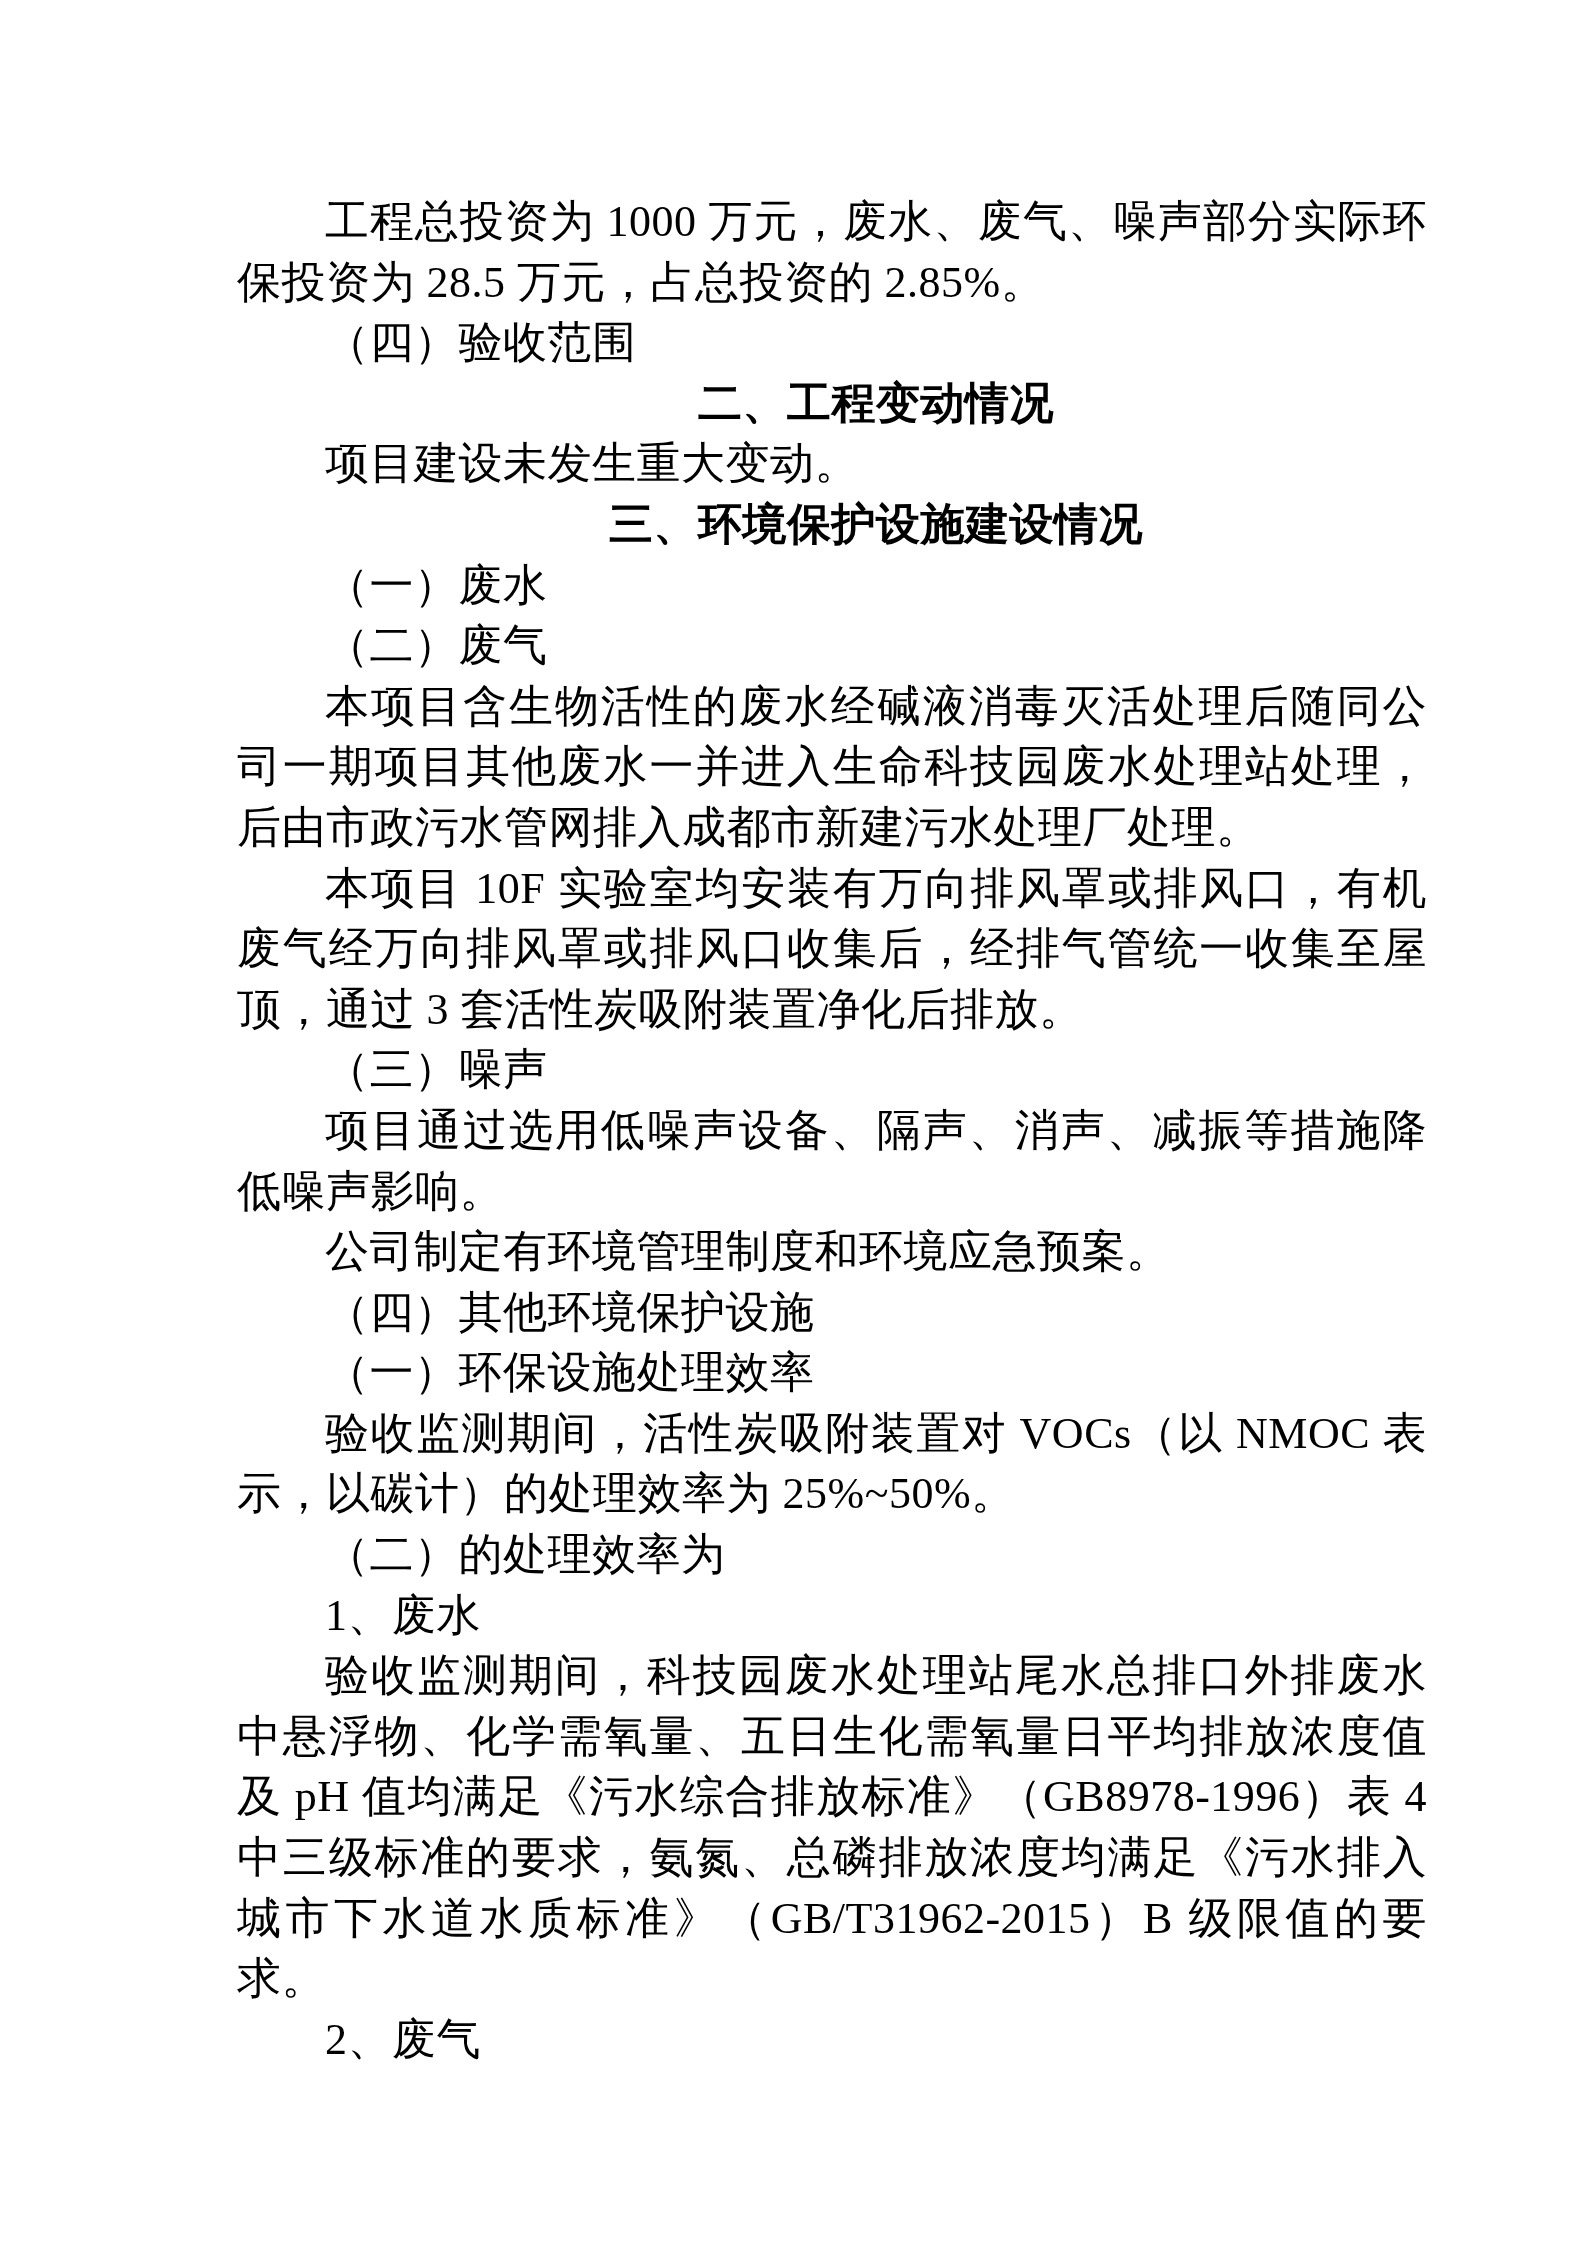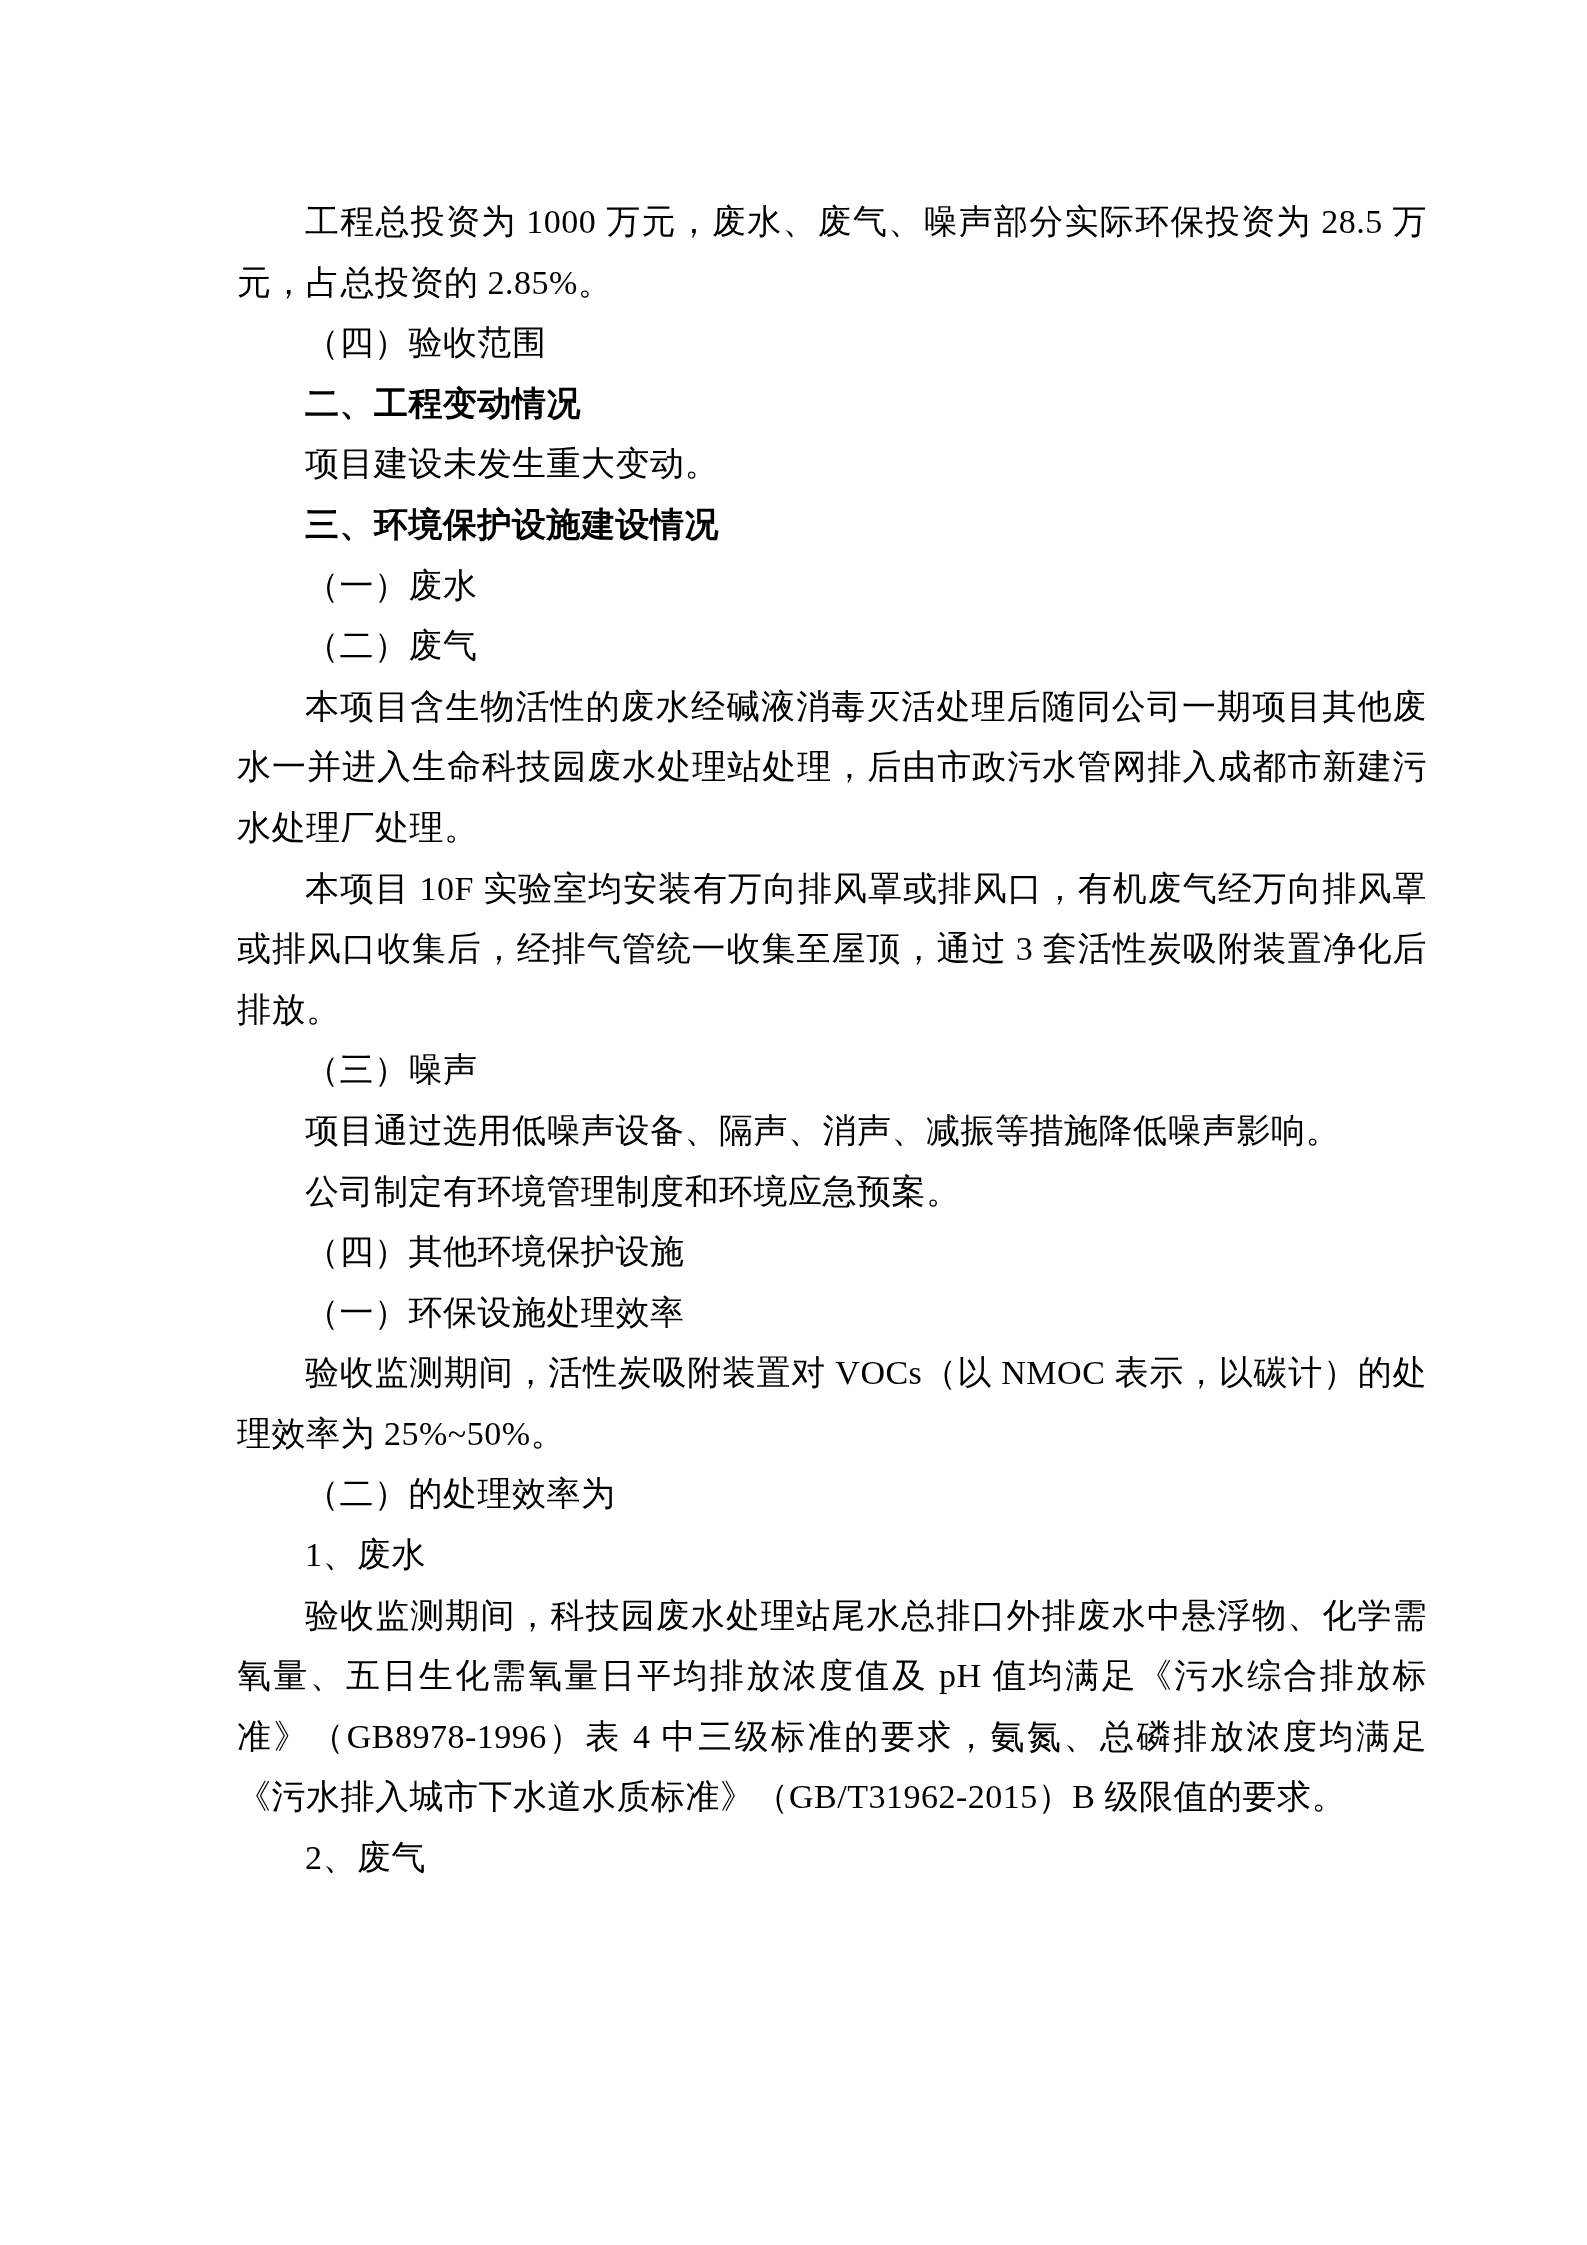--- a/index.html
+++ b/index.html
@@ -18,29 +18,29 @@
     position: absolute;
     left: 237px;
     top: 192px;
     width: 1190px;
   }
   .content p {
     margin: 0;
     padding: 0;
     color: #000000;
     font-family: "Liberation Serif", "DejaVu Serif", serif;
-    font-size: 34px;
+    font-size: 44px;
     line-height: 60.6px;
     text-align: justify;
     text-indent: 2em;
     letter-spacing: 0.5px;
   }
   .content p.heading {
     font-weight: bold;
-    text-align: left;
+    text-align: center;
   }
 </style>
 </head>
 <body>
 
 <div class="page">
   <div class="content">
     <p class="body">工程总投资为 1000 万元，废水、废气、噪声部分实际环保投资为 28.5 万元，占总投资的 2.85%。</p>
     <p class="body">（四）验收范围</p>
     <p class="heading">二、工程变动情况</p>

